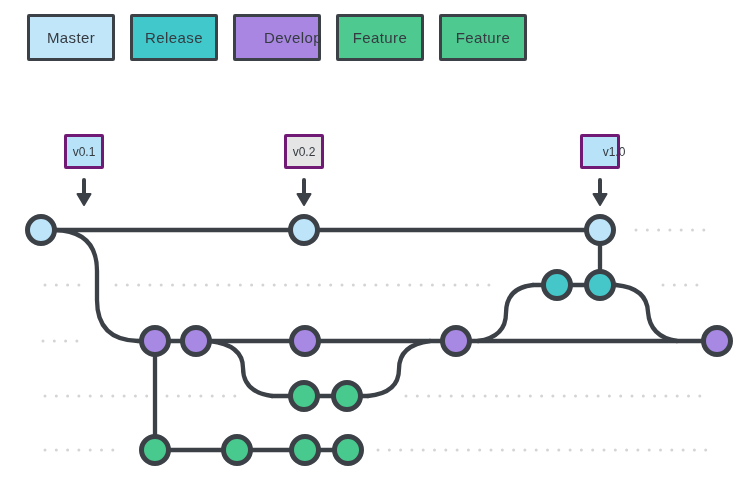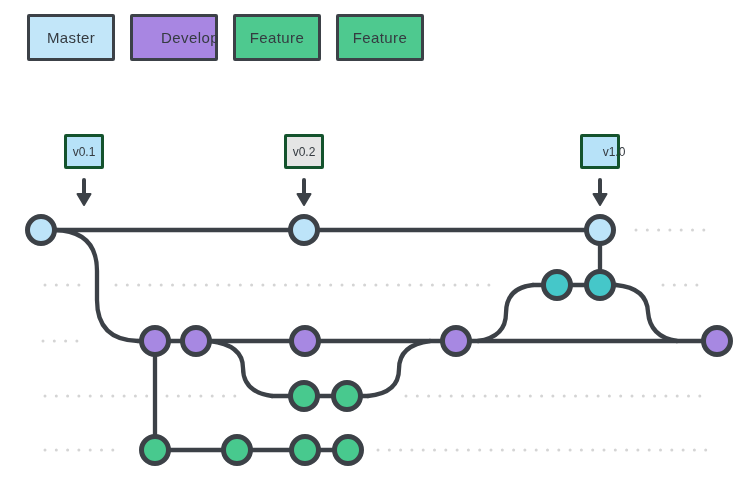--- a/index.html
+++ b/index.html
@@ -34,21 +34,21 @@
     font-size: 15px;
     letter-spacing: 0.4px;
     color: #353b41;
   }
   .tag {
     position: absolute;
     top: 134px;
     width: 40px;
     height: 35px;
     box-sizing: border-box;
-    border: 3px solid #14532d;
+    border: 3px solid #701a75;
     border-radius: 2px;
     display: flex;
     align-items: center;
     justify-content: center;
     font-size: 12px;
     color: #353b41;
   }
   #graph-svg {
     position: absolute;
     left: 0;
@@ -226,20 +226,21 @@
       <circle cx="304" cy="396" r="13.5" fill="#48c98e" stroke="#3c4147" stroke-width="5"></circle>
       <circle cx="347" cy="396" r="13.5" fill="#48c98e" stroke="#3c4147" stroke-width="5"></circle>
       <circle cx="155" cy="450" r="13.5" fill="#48c98e" stroke="#3c4147" stroke-width="5"></circle>
       <circle cx="237" cy="450" r="13.5" fill="#48c98e" stroke="#3c4147" stroke-width="5"></circle>
       <circle cx="305" cy="450" r="13.5" fill="#48c98e" stroke="#3c4147" stroke-width="5"></circle>
       <circle cx="348" cy="450" r="13.5" fill="#48c98e" stroke="#3c4147" stroke-width="5"></circle>
     </svg>
 
   <div class="legend">
     <div class="legend-box" style="background: rgb(194, 230, 249);">Master</div>
+    <div class="legend-box" style="background: rgb(65, 200, 203);">Release</div>
     <div class="legend-box" style="background: rgb(168, 134, 226); padding-left: 32px;">Develop</div>
     <div class="legend-box" style="background: rgb(78, 201, 143);">Feature</div>
     <div class="legend-box" style="background: rgb(78, 201, 143);">Feature</div>
   </div>
 
   <div class="tag" style="left: 64px; background: rgb(183, 226, 248);">v0.1</div>
   <div class="tag" style="left: 284px; background: #e5e5e5;">v0.2</div>
   <div class="tag" style="left: 580px; background: rgb(183, 226, 248); padding-left: 28px;">v1.0</div>
 
 </div>

